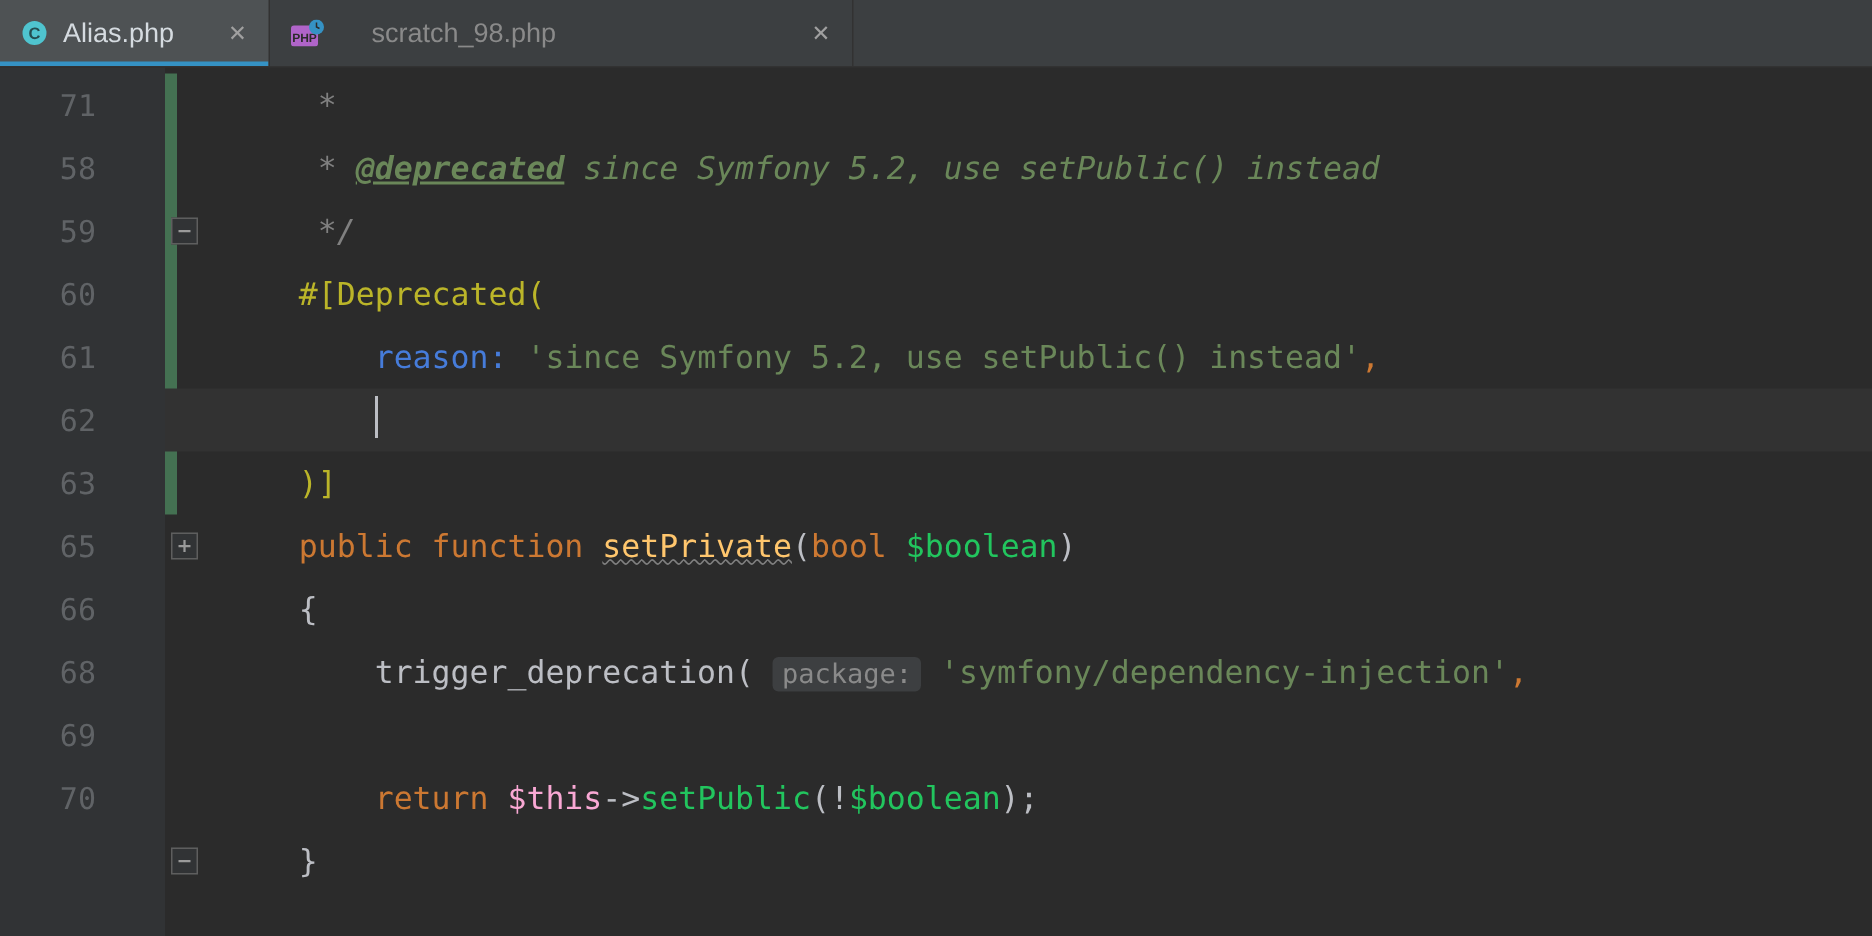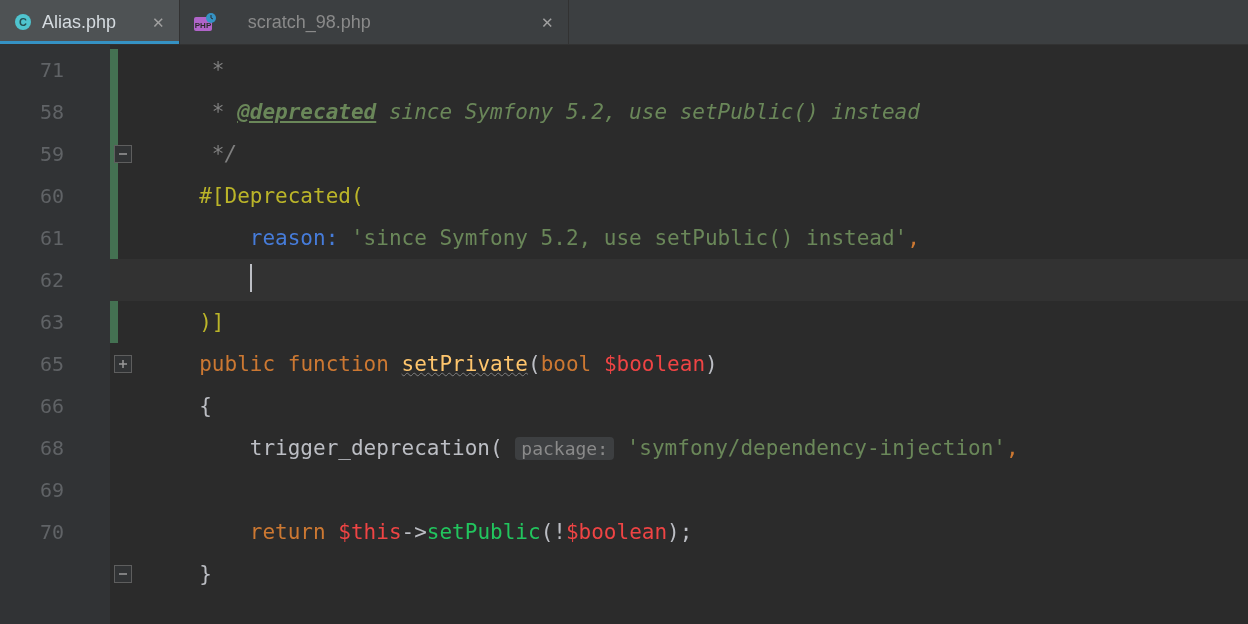--- a/index.html
+++ b/index.html
@@ -109,24 +109,24 @@
   
   .c-comment { color: #808080; font-style: italic; }
   .c-doctag { color: #6a8759; font-style: italic; text-decoration: underline; font-weight: bold;}
   .c-commentgreen { color: #6a8759; font-style: italic; }
   .c-attr { color: #bbb529; }
   .c-key  { color: #cc7832; }
   .c-named-arg { color: #467cda; }
   .c-str  { color: #6a8759; }
   .c-func { color: #22c55e; }
   .c-funcdecl { color: #ffc66d; text-decoration-line: underline; text-decoration-style: wavy; text-decoration-color: #808080; text-decoration-thickness: 1px; margin-top: 24px; }
-  .c-var  { color: #ef4444; }
+  .c-var  { color: #22c55e; }
   .c-param-hint { background: #3d3f41; color: #8a8a8a; border-radius: 4px; padding: 1px 6px; font-size: 18px; font-style: normal; }
   .c-punc { color: #bcbec4; }
-  .c-this { color: #ef4444; }
+  .c-this { color: #f9a8d4; }
 
   .caret {
     display: inline-block;
     width: 2px;
     height: 28px;
     background: #bcbec4;
     vertical-align: -5px;
   }
 
   

